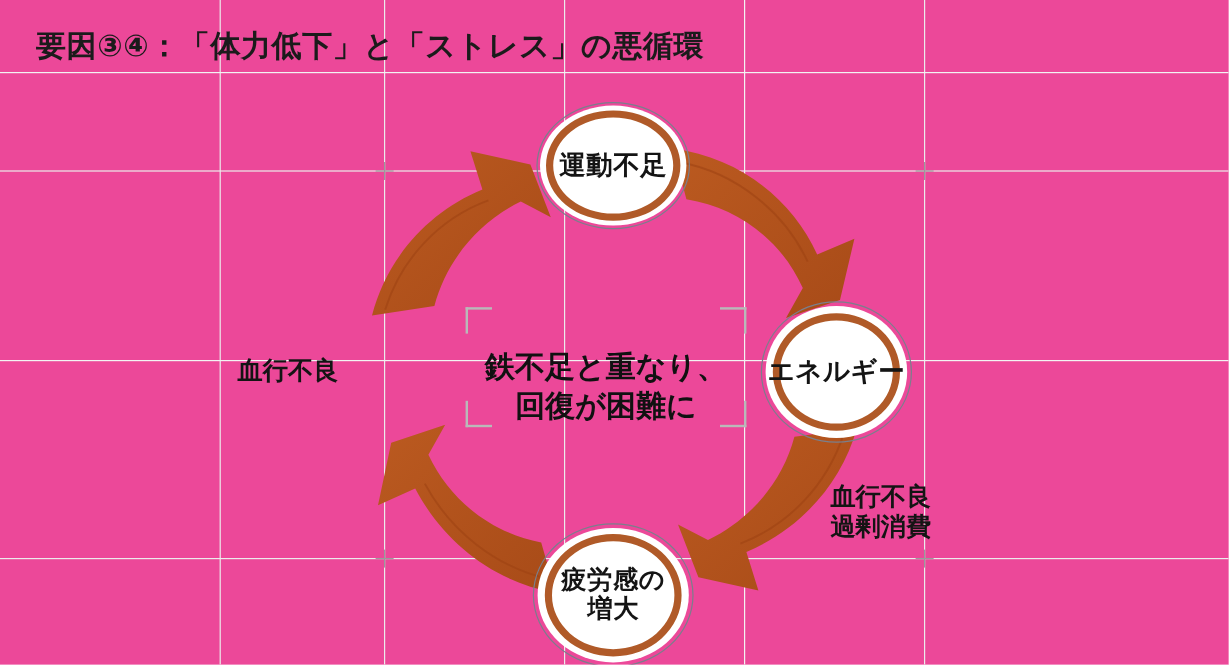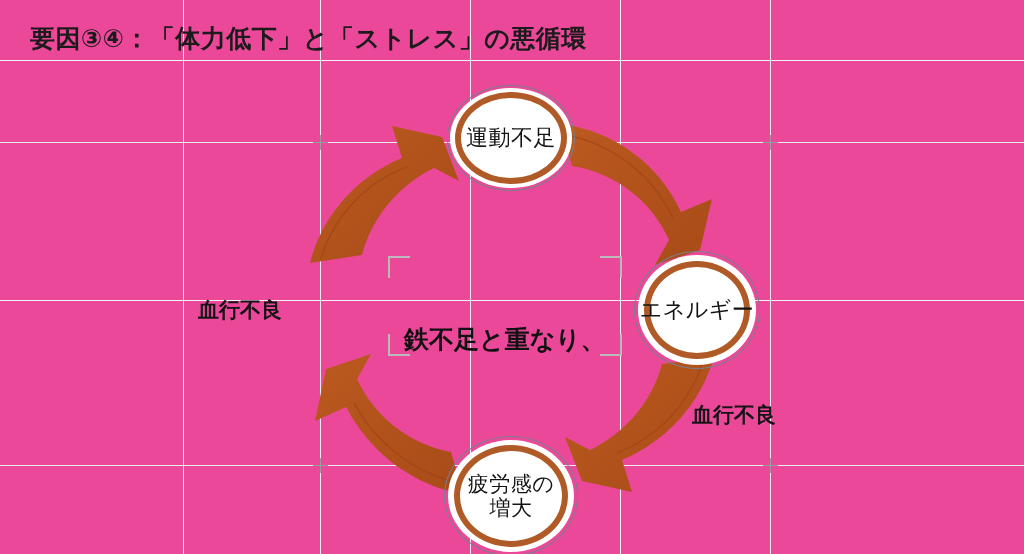--- a/index.html
+++ b/index.html
@@ -97,21 +97,21 @@
   .node-outline {
     position: absolute;
     border-radius: 50%;
     box-sizing: border-box;
     border: 1.5px solid #7a7f8c;
     background: transparent;
   }
   .node-label {
     position: relative;
     font-size: 22px;
-    font-weight: normal;
+    font-weight: bold;
     color: #141414;
     line-height: 1.08;
     z-index: 5;
     letter-spacing: 0.5px;
   }
   .node-label.two-line { font-size: 21px; line-height: 1.12; }
 
   
   .side-label {
     position: absolute;
@@ -253,25 +253,27 @@
     <div class="node-label two-line">
       <div>疲労感の</div>
       <div>増大</div>
     </div>
   </div>
 
   <div class="side-label" style="left:198px; top:297px;">血行不良</div>
 
   <div class="side-label" style="left:692px; top:402px;">
     <div>血行不良</div>
+    <div>過剰消費</div>
   </div>
 
   <div class="center-box">
     <div class="brk brk-tl"></div>
     <div class="brk brk-tr"></div>
     <div class="brk brk-bl"></div>
     <div class="brk brk-br"></div>
     <div class="center-text">
       <div>鉄不足と重なり、</div>
+      <div>回復が困難に</div>
     </div>
   </div>
 
 </div>
 
 </body></html>

